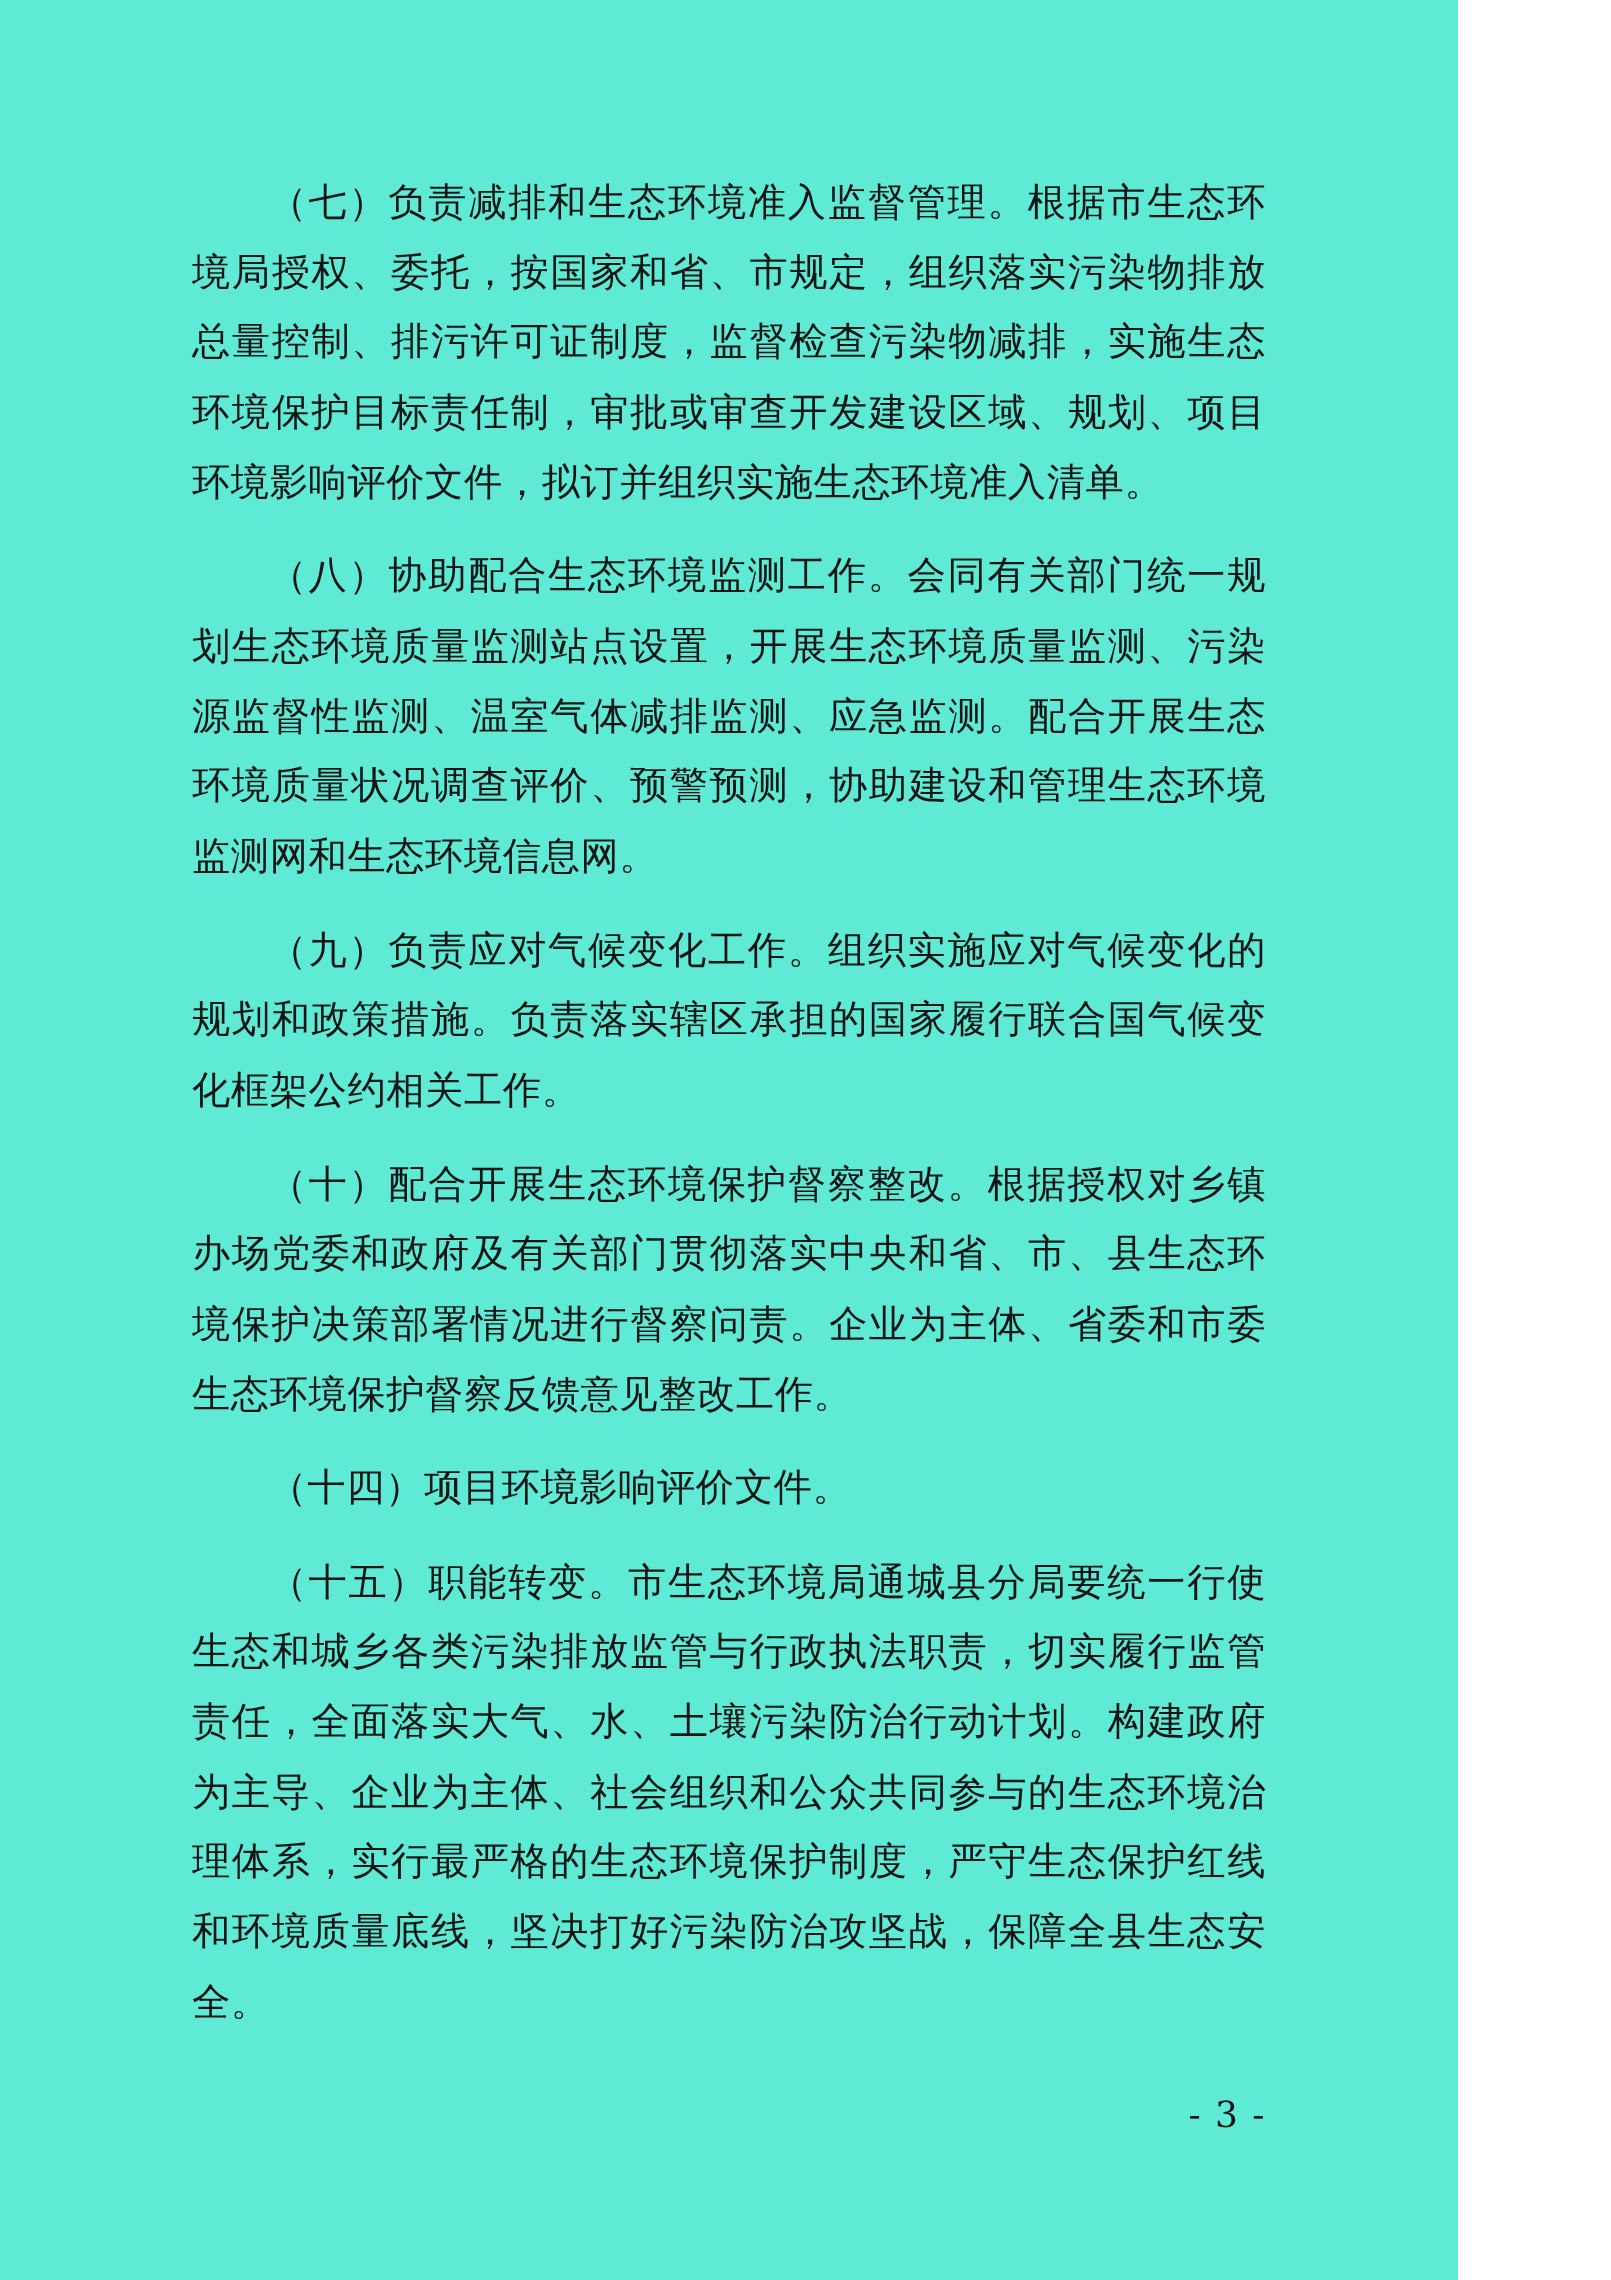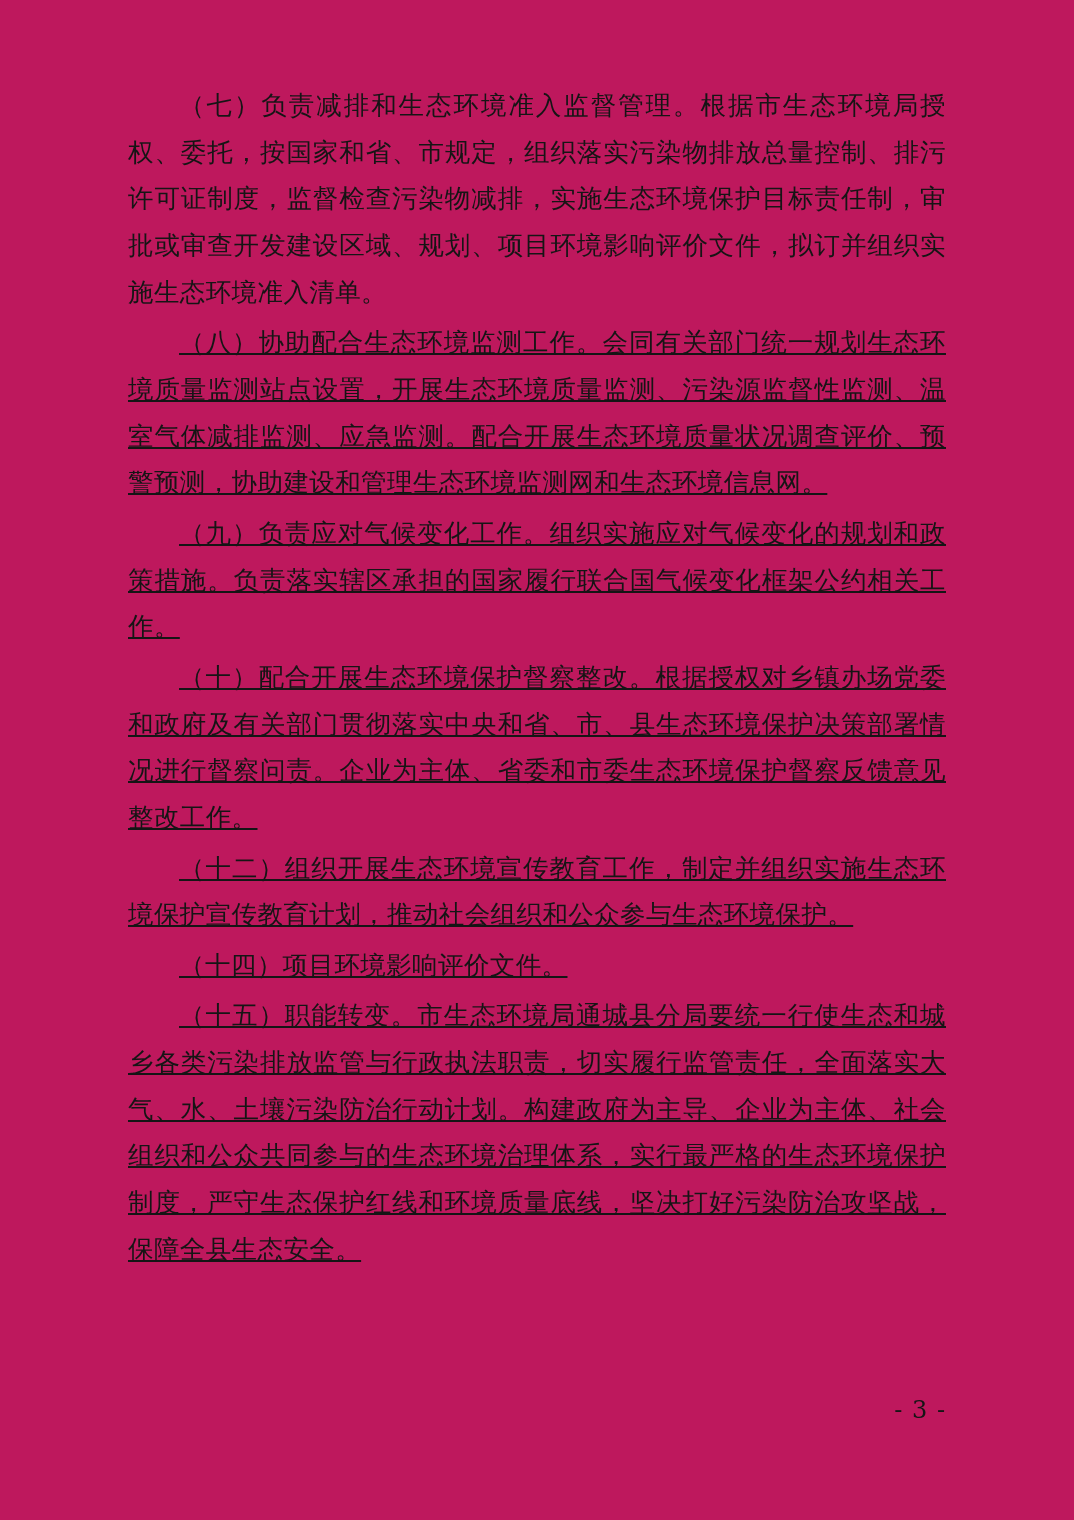--- a/index.html
+++ b/index.html
@@ -11,44 +11,43 @@
     width: 1074px;
     height: 1520px;
     position: relative;
     font-family: "DejaVu Serif", "Liberation Serif", serif;
     color: #1a1a1a;
   }
   .page {
     position: absolute;
     left: 0;
     top: 0;
-    width: 1074px;
+    width: 972px;
     height: 1520px;
     box-sizing: border-box;
-    padding: 82px 128px 60px 128px;
-    background: #be185d;
+    padding: 112px 128px 60px 128px;
+    background: #5eead4;
   }
   .doc-body {
     font-size: 25.5px;
     line-height: 1.83;
     letter-spacing: 0.4px;
     text-align: justify;
     text-justify: inter-ideograph;
     color: #151515;
   }
   .para {
     margin: 0;
     padding: 0;
     text-indent: 2em;
     text-align: justify;
     text-justify: inter-ideograph;
   }
   .para + .para {
-    margin-top: 4px;
-    text-decoration: underline;
+    margin-top: 16px;
   }
   .page-number {
     position: absolute;
     left: 0;
     right: 128px;
     bottom: 96px;
     text-align: right;
     font-size: 24px;
     font-family: "DejaVu Serif", "Liberation Serif", serif;
     color: #151515;
@@ -57,18 +56,17 @@
 </style>
 </head>
 <body>
 
 <div class="page">
   <div class="doc-body">
     <p class="para">（七）负责减排和生态环境准入监督管理。根据市生态环境局授权、委托，按国家和省、市规定，组织落实污染物排放总量控制、排污许可证制度，监督检查污染物减排，实施生态环境保护目标责任制，审批或审查开发建设区域、规划、项目环境影响评价文件，拟订并组织实施生态环境准入清单。</p>
     <p class="para">（八）协助配合生态环境监测工作。会同有关部门统一规划生态环境质量监测站点设置，开展生态环境质量监测、污染源监督性监测、温室气体减排监测、应急监测。配合开展生态环境质量状况调查评价、预警预测，协助建设和管理生态环境监测网和生态环境信息网。</p>
     <p class="para">（九）负责应对气候变化工作。组织实施应对气候变化的规划和政策措施。负责落实辖区承担的国家履行联合国气候变化框架公约相关工作。</p>
     <p class="para">（十）配合开展生态环境保护督察整改。根据授权对乡镇办场党委和政府及有关部门贯彻落实中央和省、市、县生态环境保护决策部署情况进行督察问责。企业为主体、省委和市委生态环境保护督察反馈意见整改工作。</p>
-    <p class="para">（十二）组织开展生态环境宣传教育工作，制定并组织实施生态环境保护宣传教育计划，推动社会组织和公众参与生态环境保护。</p>
     <p class="para">（十四）项目环境影响评价文件。</p>
     <p class="para">（十五）职能转变。市生态环境局通城县分局要统一行使生态和城乡各类污染排放监管与行政执法职责，切实履行监管责任，全面落实大气、水、土壤污染防治行动计划。构建政府为主导、企业为主体、社会组织和公众共同参与的生态环境治理体系，实行最严格的生态环境保护制度，严守生态保护红线和环境质量底线，坚决打好污染防治攻坚战，保障全县生态安全。</p>
   </div>
   <div class="page-number">- 3 -</div>
 </div>
 
 </body></html>

